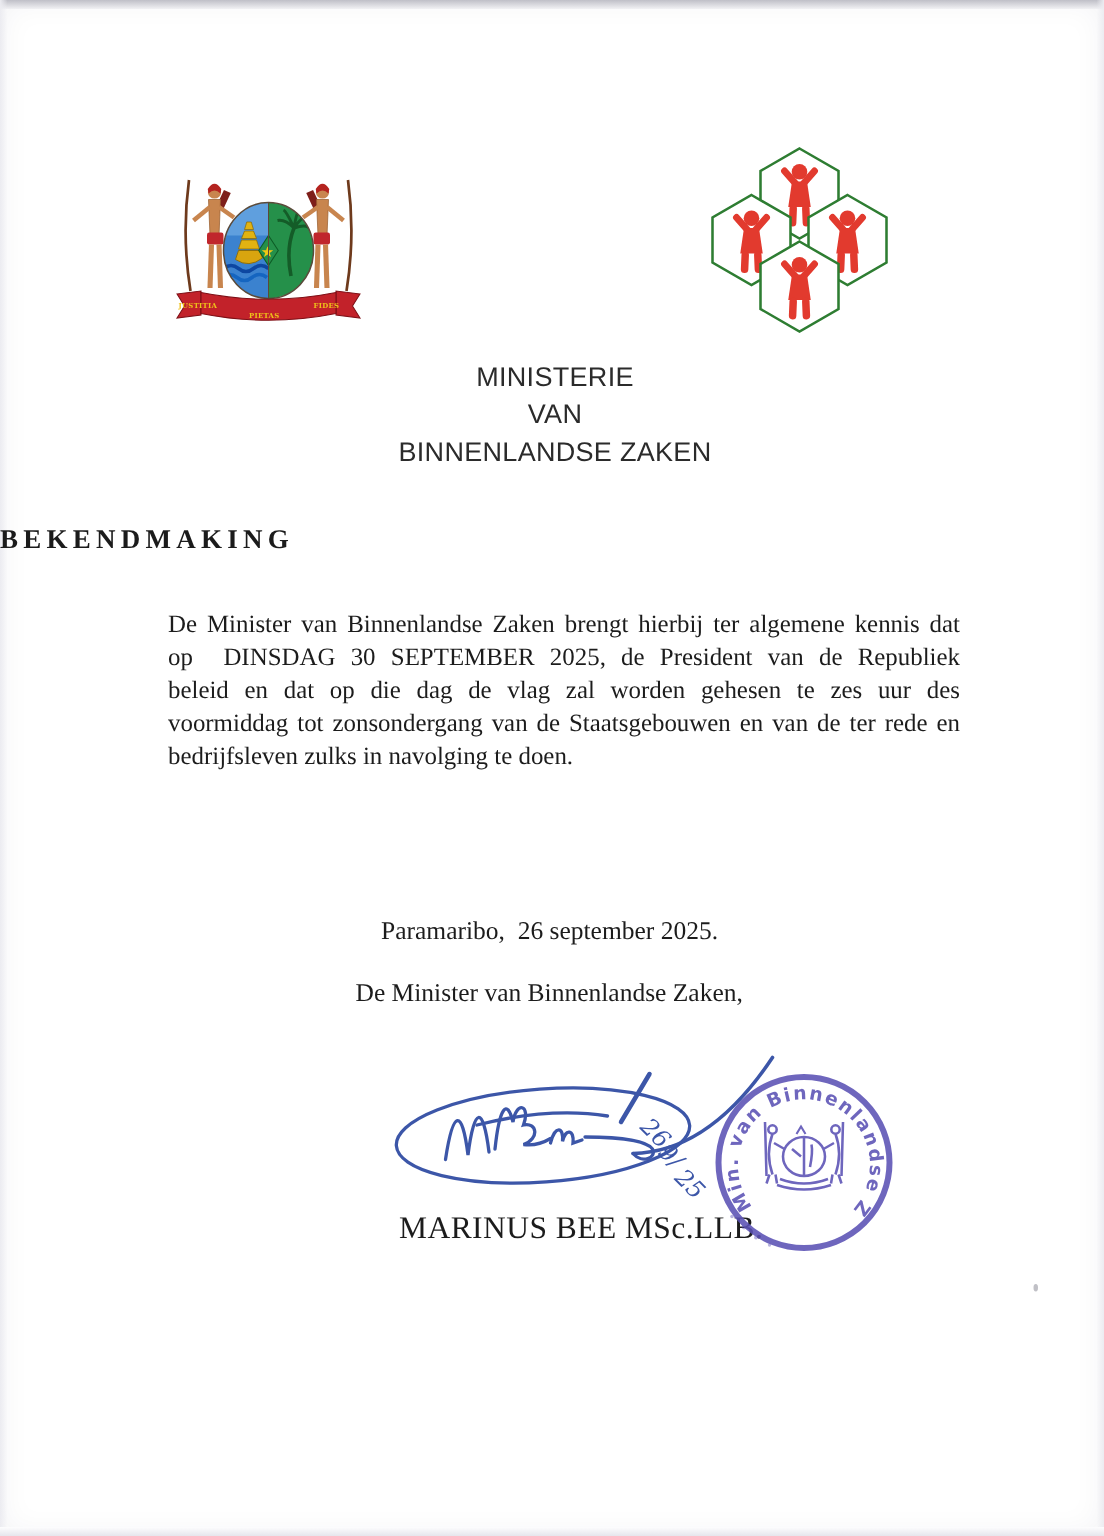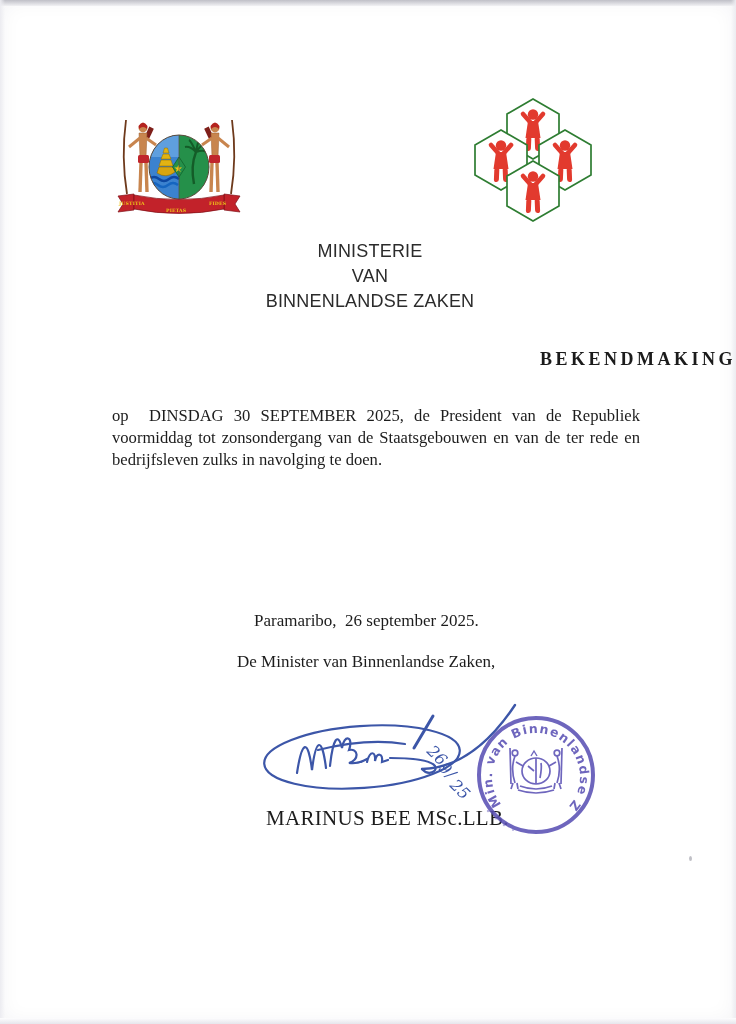--- a/index.html
+++ b/index.html
@@ -23,21 +23,21 @@
   .hexlogo{left:463px;top:96px;}
   .ministry-heading{
     position:absolute;left:0;top:239px;width:740px;
     text-align:center;
     font-family:"Liberation Sans", sans-serif;
     font-size:18px;line-height:25px;letter-spacing:0.2px;
     color:#2b2b2b;
   }
   .doc-title{
     position:absolute;left:0;top:349px;width:736px;
-    text-align:right;
+    text-align:left;
     font-family:"Liberation Serif", serif;
     font-weight:bold;font-size:18px;letter-spacing:3.5px;
     color:#1b1b1b;
   }
   .body-text{
     position:absolute;left:112px;top:405px;width:528px;
     font-size:16.6px;line-height:21.9px;
   }
   .jline{text-align:justify;text-align-last:justify;}
   .jline.last{text-align-last:left;}
@@ -132,21 +132,23 @@
 
   <div class="ministry-heading">
     <div>MINISTERIE</div>
     <div>VAN</div>
     <div>BINNENLANDSE ZAKEN</div>
   </div>
 
   <div class="doc-title">BEKENDMAKING</div>
 
   <div class="body-text">
+    <div class="jline">De Minister van Binnenlandse Zaken brengt hierbij ter algemene kennis dat</div>
     <div class="jline">op &nbsp;DINSDAG 30 SEPTEMBER 2025, de President van de Republiek</div>
+    <div class="jline">beleid en dat op die dag de vlag zal worden gehesen te zes uur des</div>
     <div class="jline">voormiddag tot zonsondergang van de Staatsgebouwen en van de ter rede en</div>
     <div class="jline last">bedrijfsleven zulks in navolging te doen.</div>
   </div>
 
   <div class="place-date">Paramaribo, &nbsp;26 september 2025.</div>
   <div class="salutation">De Minister van Binnenlandse Zaken,</div>
   <div class="signer">MARINUS BEE MSc.LLB.</div>
 
   <svg class="sig-overlay" viewBox="0 0 430 180">
 

